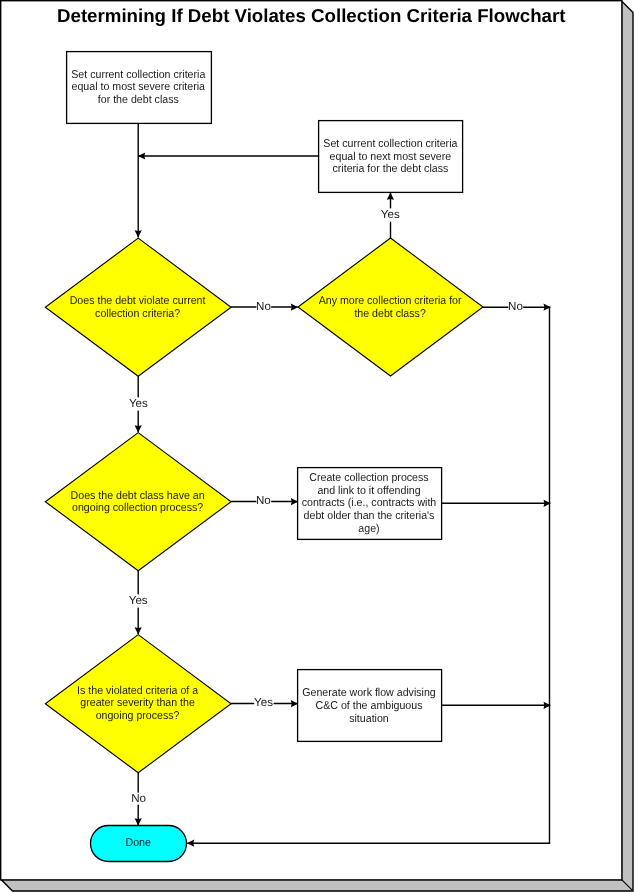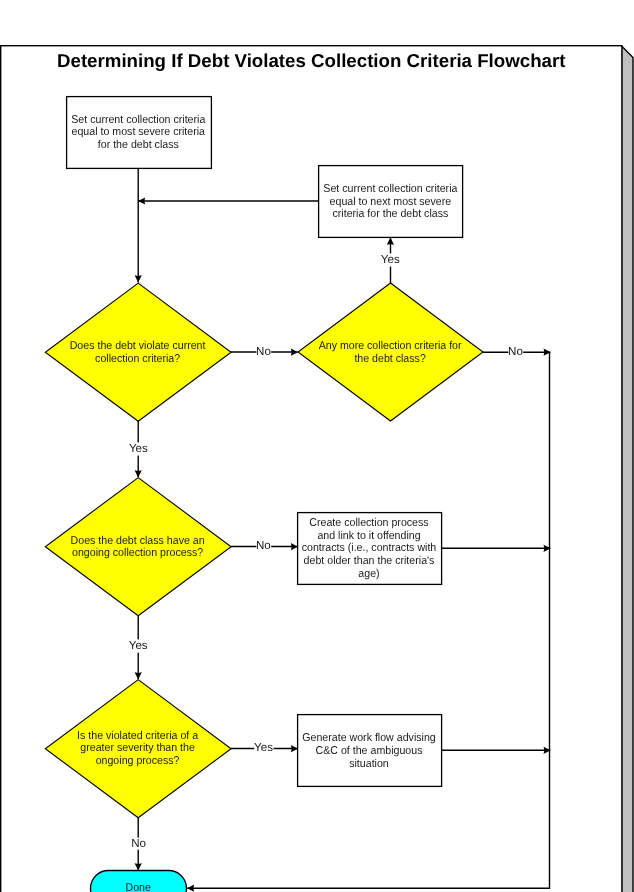--- a/index.html
+++ b/index.html
@@ -1,20 +1,20 @@
 <!DOCTYPE html>
 <html><head>
 <meta charset="utf-8">
 <title>Flowchart</title>
 <style>
   html,body{margin:0;padding:0;background:#ffffff;}
   body{width:634px;height:892px;overflow:hidden;
        font-family:"Liberation Sans",sans-serif;
        -webkit-font-smoothing:antialiased;text-rendering:geometricPrecision;}
-  #page{position:relative;width:634px;height:844px;margin-top:45px;}
+  #page{position:relative;width:634px;height:844px;}
   svg#chart{position:absolute;left:0;top:0;display:block;}
   .nodetext{font-family:"Liberation Sans",sans-serif;font-size:11.4px;fill:#1a1a1a;}
   .edgelabel{font-family:"Liberation Sans",sans-serif;font-size:11.6px;fill:#1a1a1a;}
   .charttitle{font-family:"Liberation Sans",sans-serif;font-size:18.7px;font-weight:bold;fill:#000000;}
   .shape{stroke:#000000;stroke-width:1.3;}
   .diamond{stroke-width:1.1;}
   .conn{stroke:#000000;stroke-width:1.4;fill:none;}
 </style>
 </head>
 <body>

